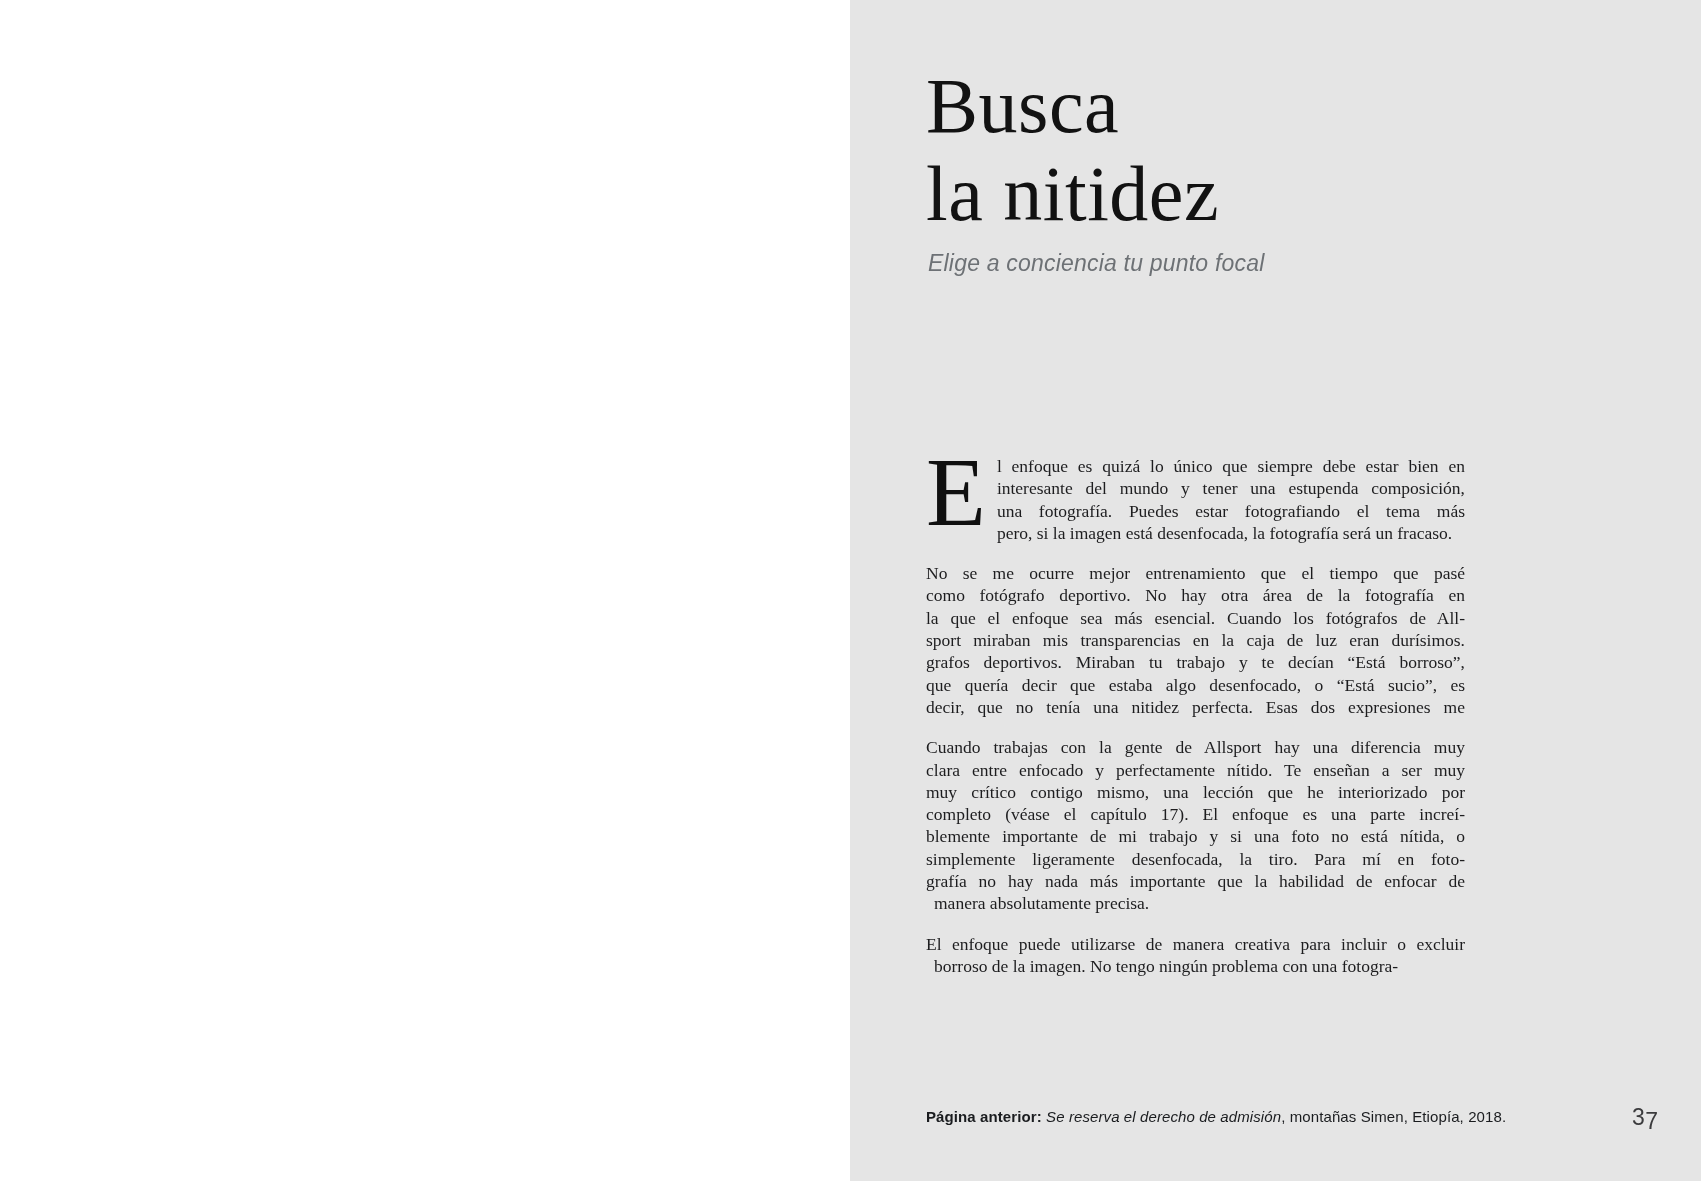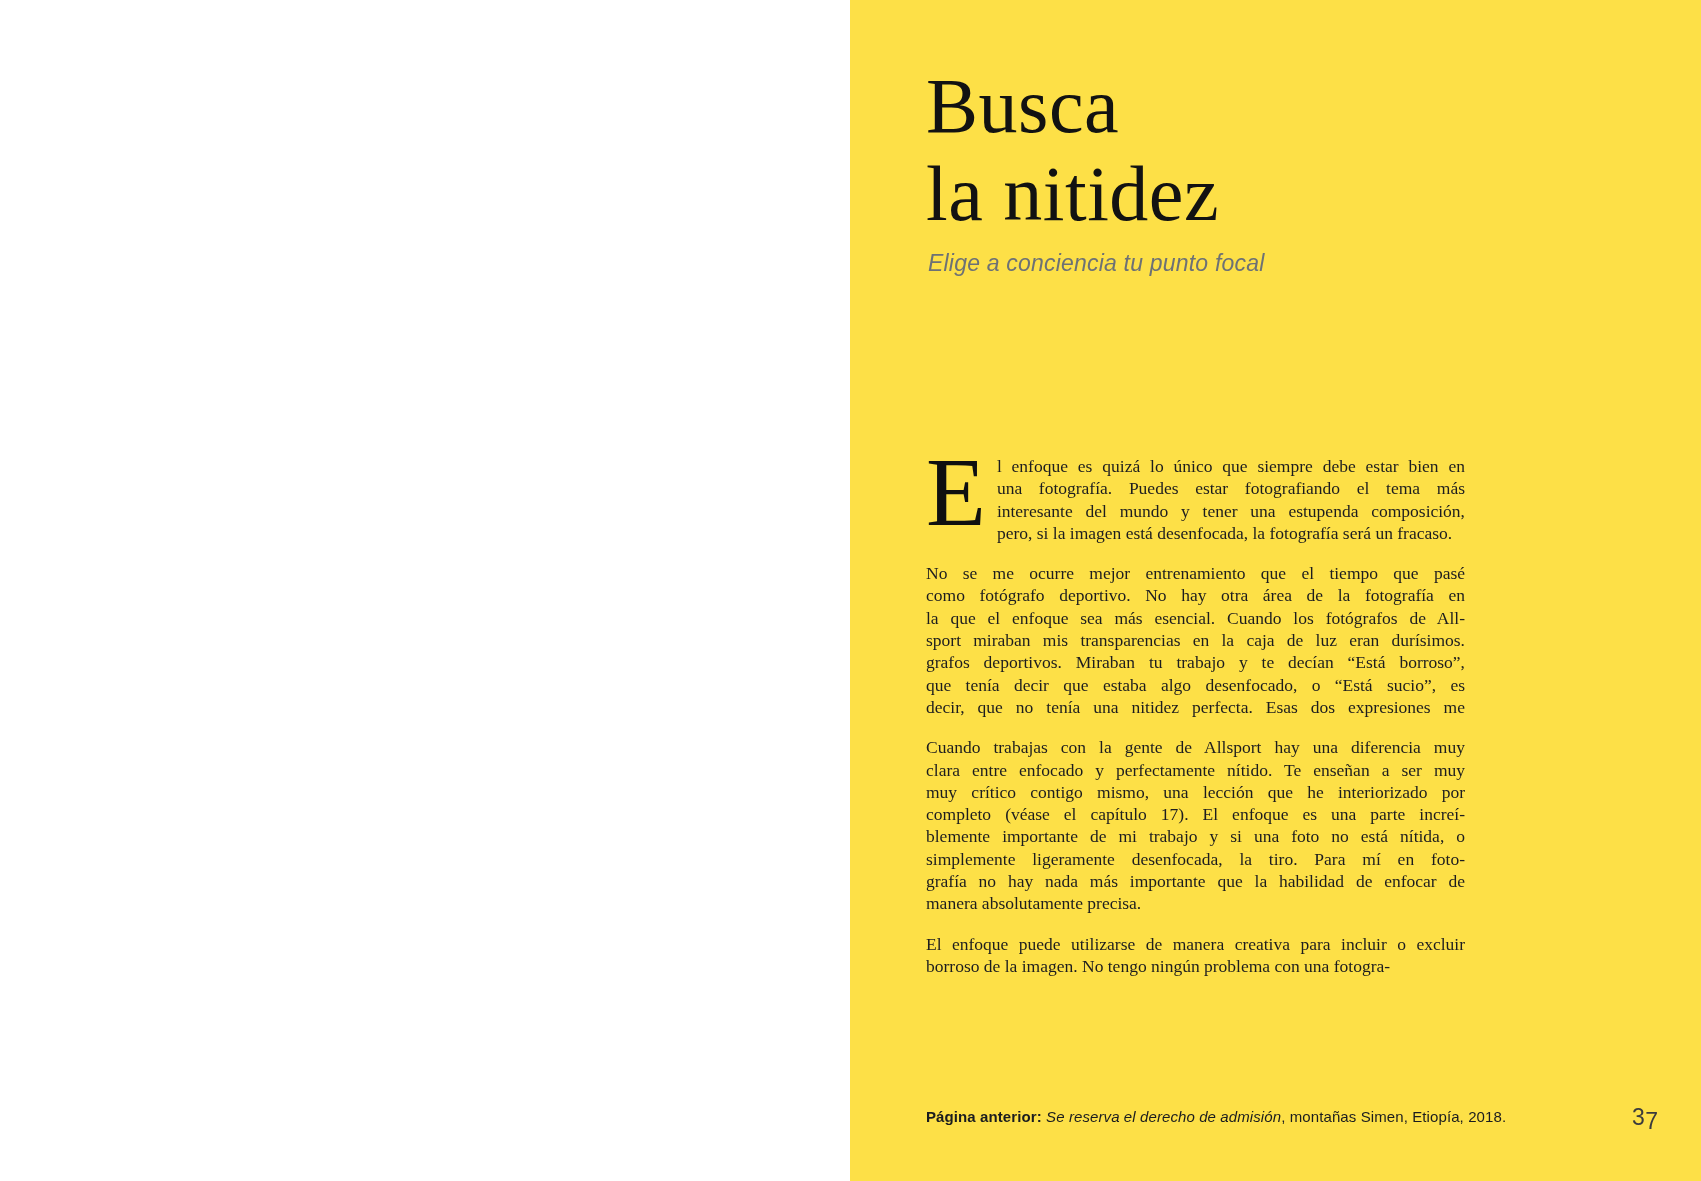--- a/index.html
+++ b/index.html
@@ -14,21 +14,21 @@
   .page-left {
     position: absolute;
     left: 0; top: 0;
     width: 850px; height: 1181px;
     background: #ffffff;
   }
   .page-right {
     position: absolute;
     left: 850px; top: 0;
     width: 851px; height: 1181px;
-    background: #fde047;
+    background: #e5e5e5;
   }
   .title {
     position: absolute;
     left: 76px;
     top: 62px;
     margin: 0;
     font-family: "Liberation Serif", serif;
     font-weight: 400;
     font-size: 78px;
     line-height: 88px;
@@ -56,20 +56,21 @@
     color: #1d1d1f;
   }
   .para { margin: 0; }
   .para + .para { margin-top: 18px; }
   .line {
     text-align: justify;
     text-align-last: justify;
   }
   .line.last {
     text-align-last: left;
+    margin-left: 8px;
   }
   .dropcap {
     float: left;
     font-size: 98px;
     line-height: 60px;
     height: 64px;
     margin: 7px 11px 0 0;
     color: #101010;
     font-family: "Liberation Serif", serif;
   }
@@ -102,31 +103,31 @@
 <div class="spread">
   <div class="page-left"></div>
   <div class="page-right">
     <h1 class="title">Busca
 la nitidez</h1>
     <div class="subtitle">Elige a conciencia tu punto focal</div>
     <div class="article">
         <div class="para">
           <span class="dropcap">E</span>
           <div class="line">l enfoque es quizá lo único que siempre debe estar bien en</div>
+          <div class="line">interesante del mundo y tener una estupenda composición,</div>
           <div class="line">una fotografía. Puedes estar fotografiando el tema más</div>
-          <div class="line">interesante del mundo y tener una estupenda composición,</div>
           <div class="line last">pero, si la imagen está desenfocada, la fotografía será un fracaso.</div>
         </div>
         <div class="para">
           <div class="line">No se me ocurre mejor entrenamiento que el tiempo que pasé</div>
           <div class="line">como fotógrafo deportivo. No hay otra área de la fotografía en</div>
           <div class="line">la que el enfoque sea más esencial. Cuando los fotógrafos de All-</div>
           <div class="line">sport miraban mis transparencias en la caja de luz eran durísimos.</div>
           <div class="line">grafos deportivos. Miraban tu trabajo y te decían “Está borroso”,</div>
-          <div class="line">que tenía decir que estaba algo desenfocado, o “Está sucio”, es</div>
+          <div class="line">que quería decir que estaba algo desenfocado, o “Está sucio”, es</div>
           <div class="line">decir, que no tenía una nitidez perfecta. Esas dos expresiones me</div>
         </div>
         <div class="para">
           <div class="line">Cuando trabajas con la gente de Allsport hay una diferencia muy</div>
           <div class="line">clara entre enfocado y perfectamente nítido. Te enseñan a ser muy</div>
           <div class="line">muy crítico contigo mismo, una lección que he interiorizado por</div>
           <div class="line">completo (véase el capítulo 17). El enfoque es una parte increí-</div>
           <div class="line">blemente importante de mi trabajo y si una foto no está nítida, o</div>
           <div class="line">simplemente ligeramente desenfocada, la tiro. Para mí en foto-</div>
           <div class="line">grafía no hay nada más importante que la habilidad de enfocar de</div>

